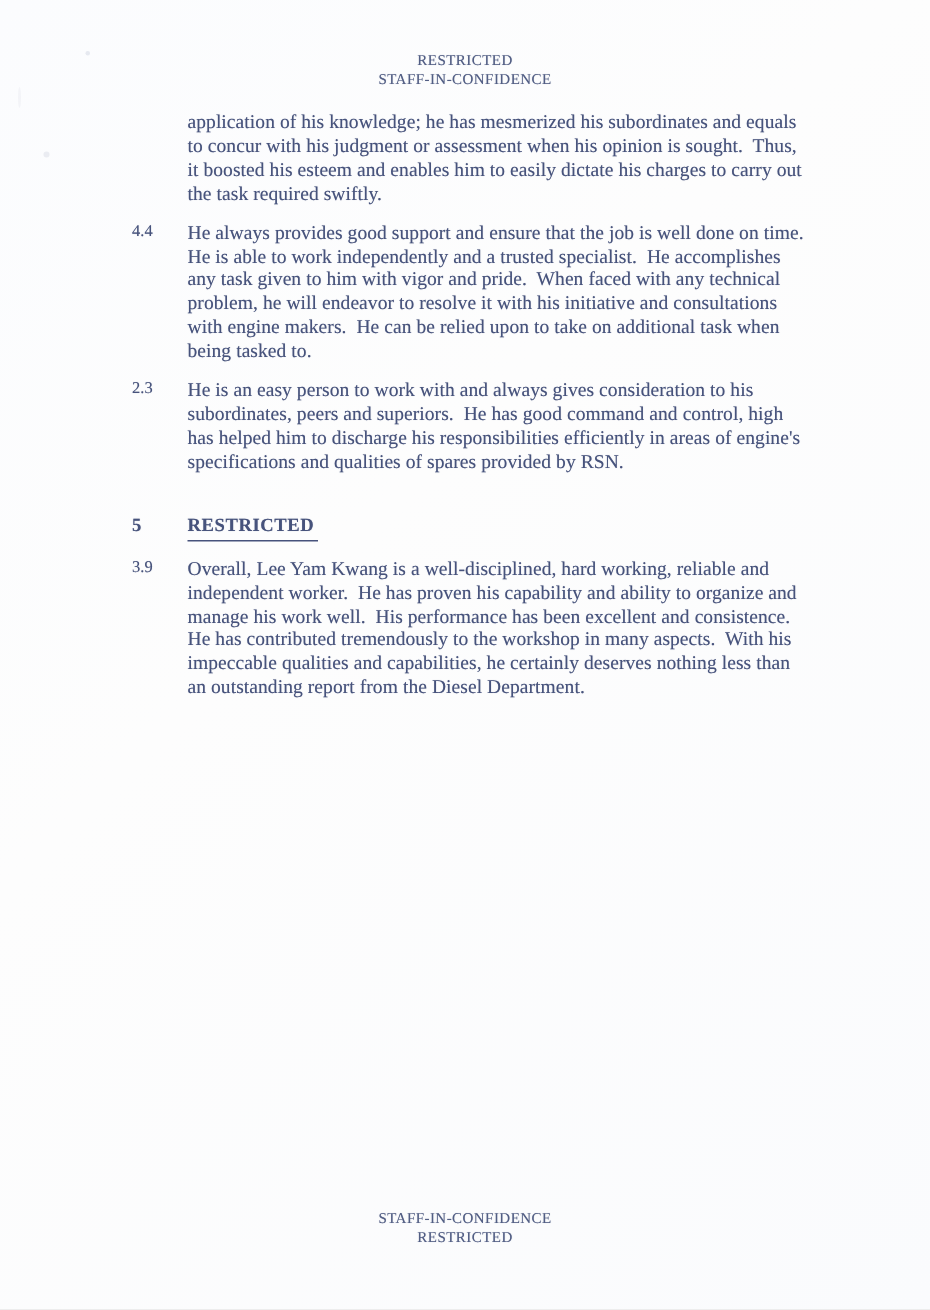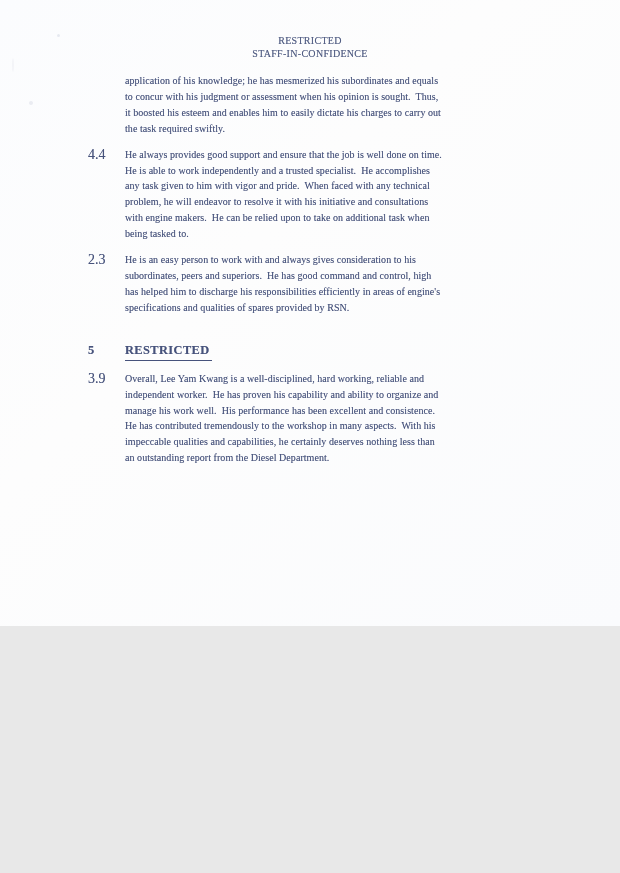--- a/index.html
+++ b/index.html
@@ -3,21 +3,21 @@
 <meta charset="utf-8">
 <style>
   html, body {
     margin: 0;
     padding: 0;
     background: #e8e8e8;
   }
   .page {
     position: relative;
     width: 620px;
-    height: 626px;
+    height: 873px;
     margin: 0 auto;
     background: linear-gradient(135deg, #fbfcfe 0%, #fdfdfd 40%, #fafbfd 100%);
     font-family: "Liberation Serif", "DejaVu Serif", serif;
     color: #47537c;
     overflow: hidden;
   }
   
   .speck {
     position: absolute;
     border-radius: 50%;
@@ -41,28 +41,28 @@
     margin: 13px 0 0 88px;
     width: 500px;
   }
   .para {
     display: flex;
     align-items: flex-start;
     margin: 0 0 10px 0;
   }
   .para-number {
     flex: 0 0 37px;
-    font-size: 14px;
+    font-size: 11px;
     line-height: 15.9px;
     text-shadow: 0 0 0.45px rgba(71, 83, 124, 0.5);
   }
   .para-text {
     flex: 0 0 auto;
     width: 460px;
-    font-size: 10px;
+    font-size: 13px;
     line-height: 15.9px;
     letter-spacing: 0.05px;
     white-space: pre-wrap;
     text-shadow: 0 0 0.45px rgba(71, 83, 124, 0.5);
   }
   .heading {
     display: flex;
     align-items: flex-start;
     margin: 26px 0 10px 0;
     font-weight: bold;

